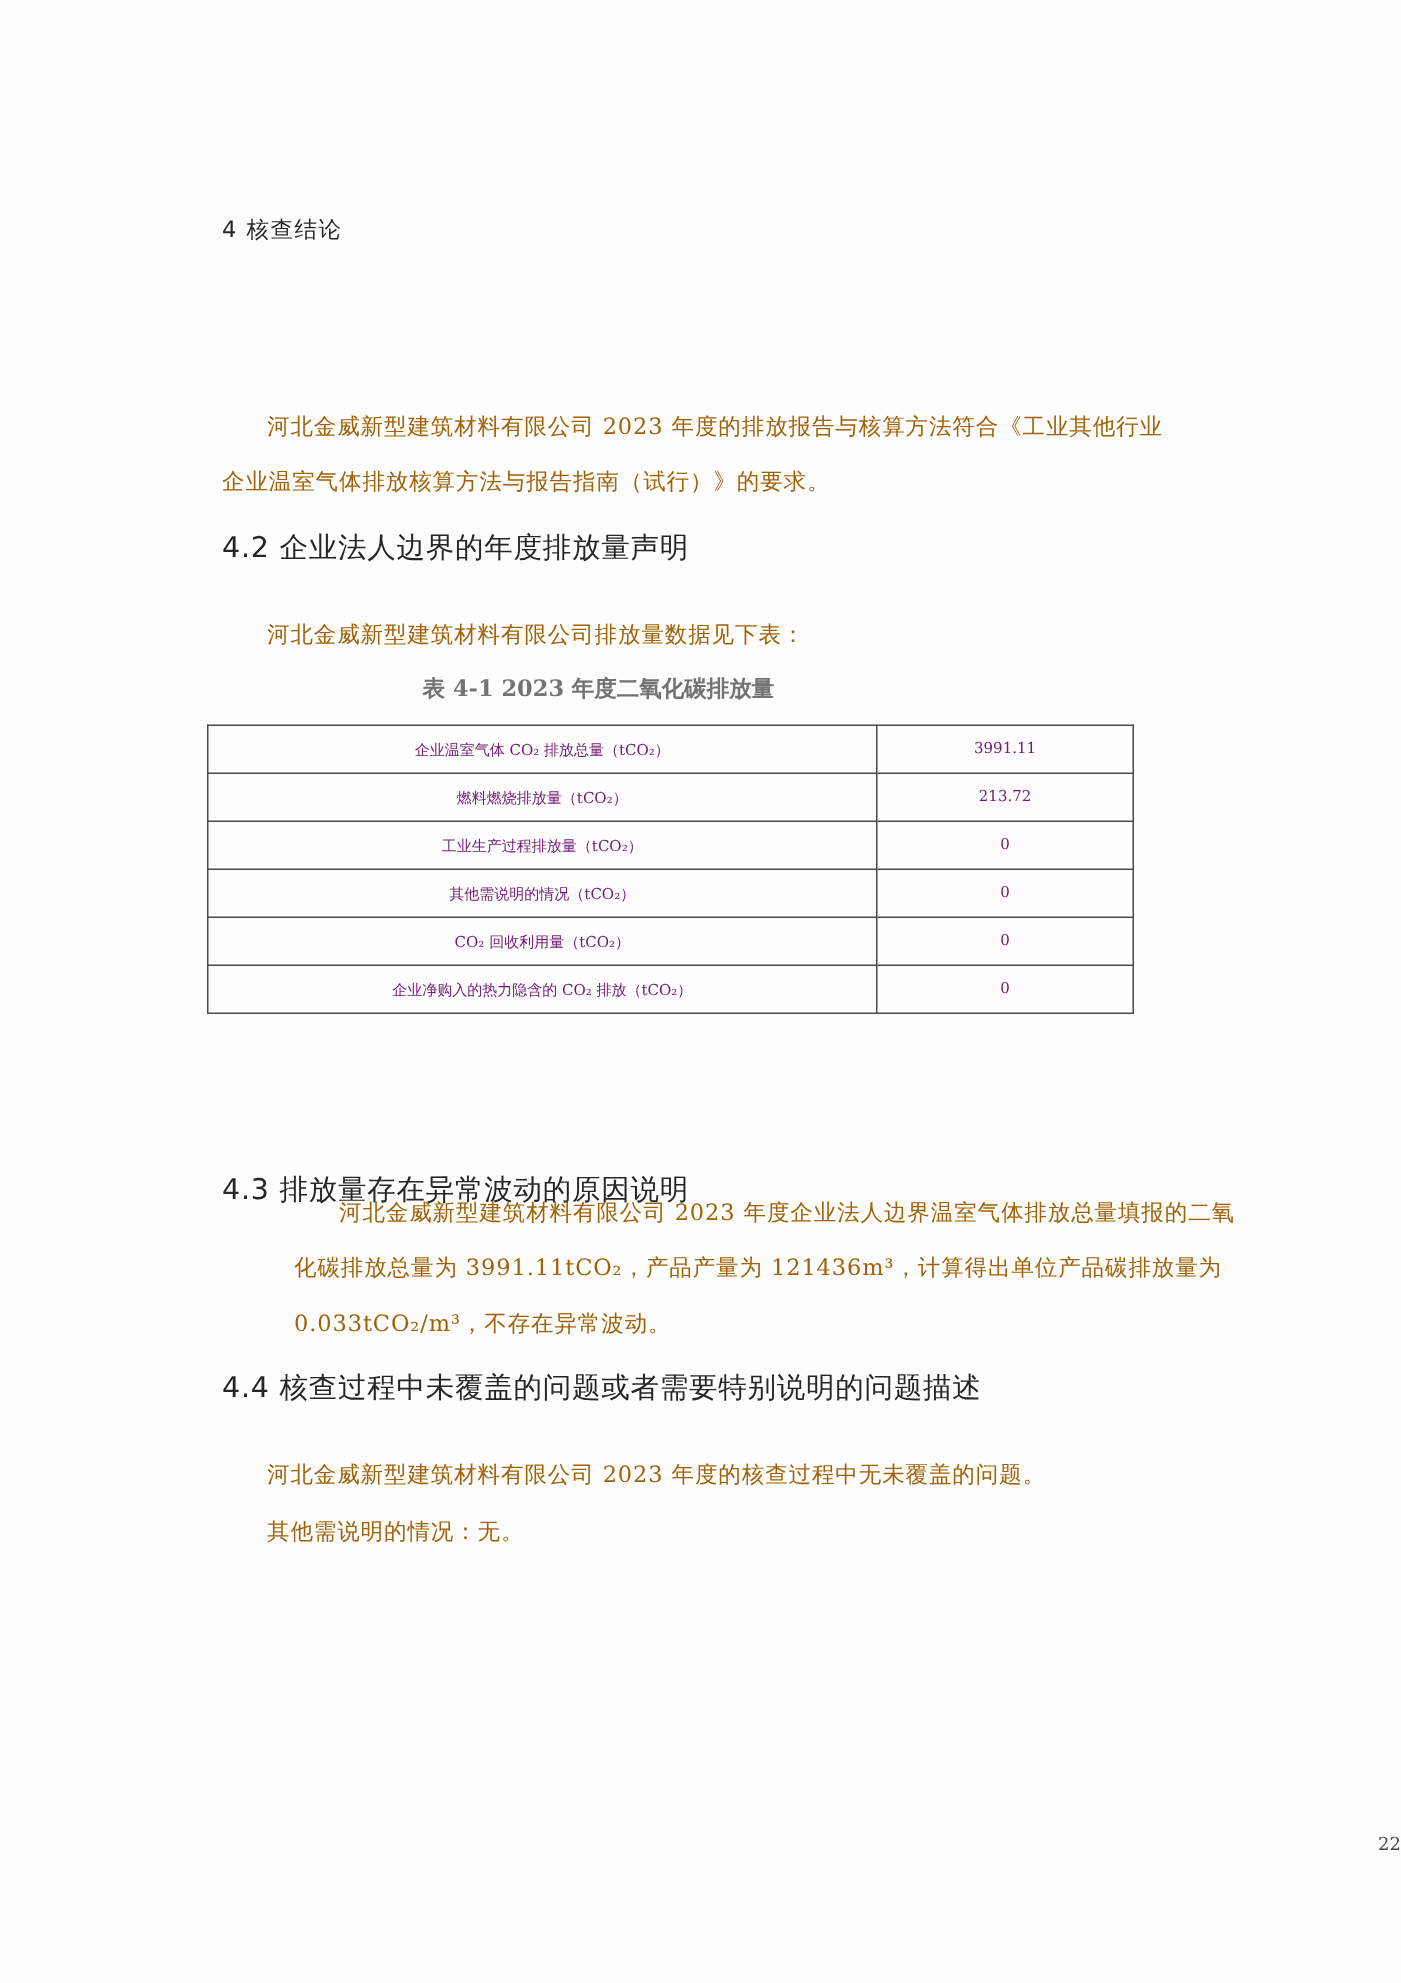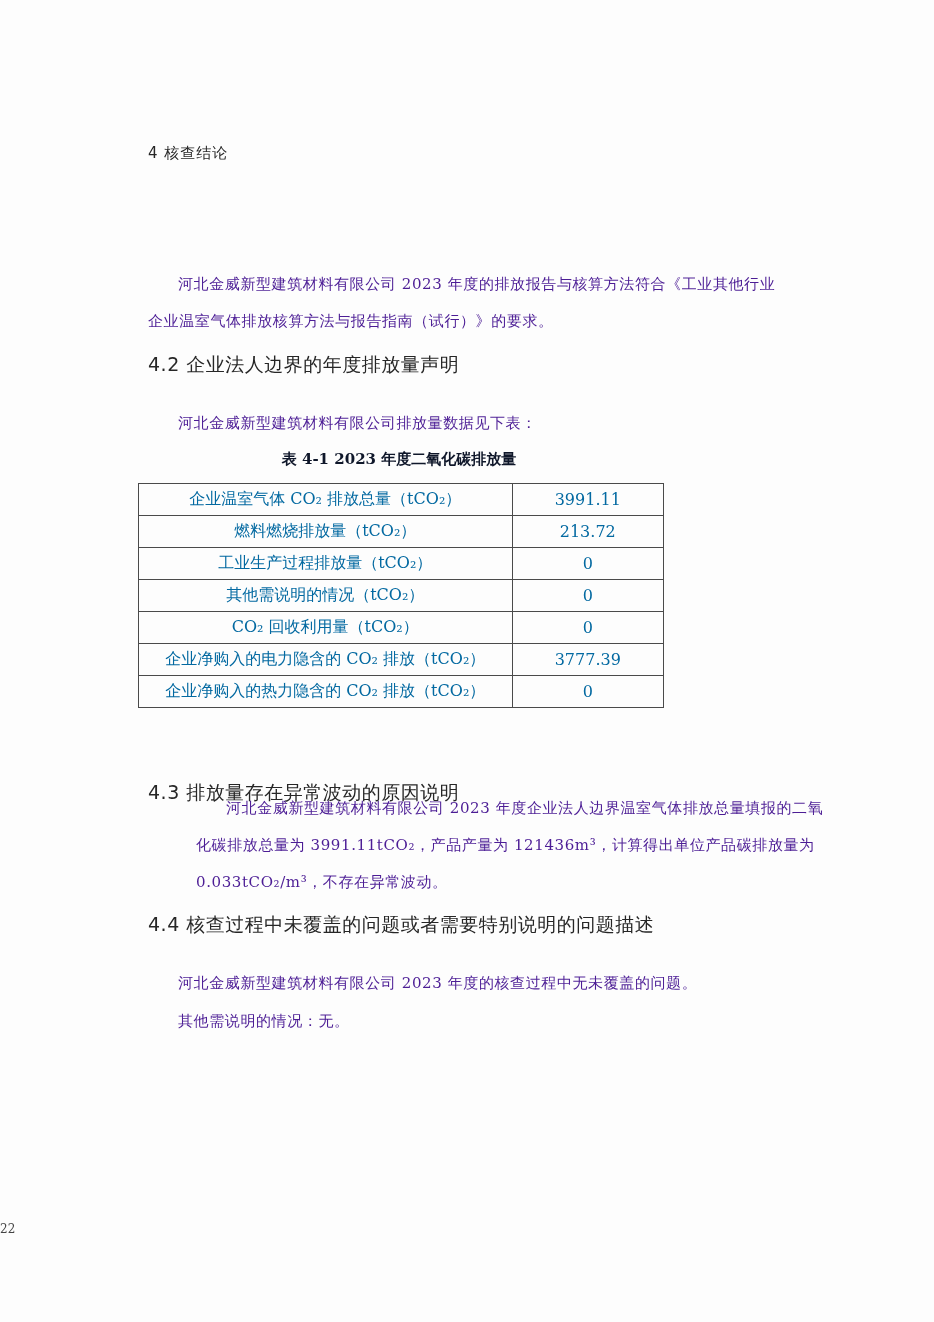--- a/index.html
+++ b/index.html
@@ -3,28 +3,28 @@
 <meta charset="utf-8">
 <style>
   html, body { margin:0; padding:0; }
   body {
     width:934px; height:1322px; background:#fdfdfd; position:relative; overflow:hidden;
     font-family: "DejaVu Serif", "Liberation Serif", serif; color:#2a2a2a;
   }
   .page { position:absolute; left:0; top:0; width:934px; height:1322px; }
   .h1 { position:absolute; left:148px; top:144px; font-size:15px; font-family:"DejaVu Sans","Liberation Sans",sans-serif; color:#262626; letter-spacing:1px; }
   .h2 { position:absolute; left:148px; font-size:19px; font-family:"DejaVu Sans","Liberation Sans",sans-serif; color:#262626; letter-spacing:0.5px; white-space:nowrap; }
-  .p { position:absolute; left:148px; width:628px; font-size:15px; line-height:37px; color:#4c1d95; letter-spacing:0.6px; }
+  .p { position:absolute; left:148px; width:628px; font-size:15px; line-height:37px; color:#a16207; letter-spacing:0.6px; }
   .indent { text-indent:2em; }
-  .caption { position:absolute; left:0; width:798px; top:450px; text-align:center; font-size:15px; font-weight:bold; color:#0f172a; }
-  table.data { position:absolute; left:138px; top:483px; width:526px; border-collapse:collapse; font-size:16px; color:#0369a1; }
+  .caption { position:absolute; left:0; width:798px; top:450px; text-align:center; font-size:15px; font-weight:bold; color:#737373; }
+  table.data { position:absolute; left:138px; top:483px; width:618px; border-collapse:collapse; font-size:10px; color:#701a75; }
   table.data td { border:1.5px solid #4a4a4a; height:31px; text-align:center; padding:0; }
   table.data td.label { width:464px; }
   table.data td.value { width:176px; }
-  .pagenum { position:absolute; top:1222px; left:0; width:934px; text-align:left; font-size:12px; color:#444; }
+  .pagenum { position:absolute; top:1222px; left:0; width:934px; text-align:right; font-size:12px; color:#444; }
 </style>
 </head>
 <body>
 
 <div class="page">
 
   <div class="h1">4  核查结论</div>
 
   <div class="p indent" style="top:266px;">河北金威新型建筑材料有限公司 2023 年度的排放报告与核算方法符合《工业其他行业企业温室气体排放核算方法与报告指南（试行）》的要求。</div>
 
@@ -48,24 +48,20 @@
       </tr>
       <tr>
         <td class="label">其他需说明的情况（tCO₂）</td>
         <td class="value">0</td>
       </tr>
       <tr>
         <td class="label">CO₂ 回收利用量（tCO₂）</td>
         <td class="value">0</td>
       </tr>
       <tr>
-        <td class="label">企业净购入的电力隐含的 CO₂ 排放（tCO₂）</td>
-        <td class="value">3777.39</td>
-      </tr>
-      <tr>
         <td class="label">企业净购入的热力隐含的 CO₂ 排放（tCO₂）</td>
         <td class="value">0</td>
       </tr>
     </tbody>
   </table>
 
   <div class="h2" style="top:780px;">4.3  排放量存在异常波动的原因说明</div>
   <div class="p indent" style="top:790px;margin-left:48px;">河北金威新型建筑材料有限公司 2023 年度企业法人边界温室气体排放总量填报的二氧化碳排放总量为 3991.11tCO₂，产品产量为 121436m³，计算得出单位产品碳排放量为 0.033tCO₂/m³，不存在异常波动。</div>
 
   <div class="h2" style="top:912px;">4.4  核查过程中未覆盖的问题或者需要特别说明的问题描述</div>

